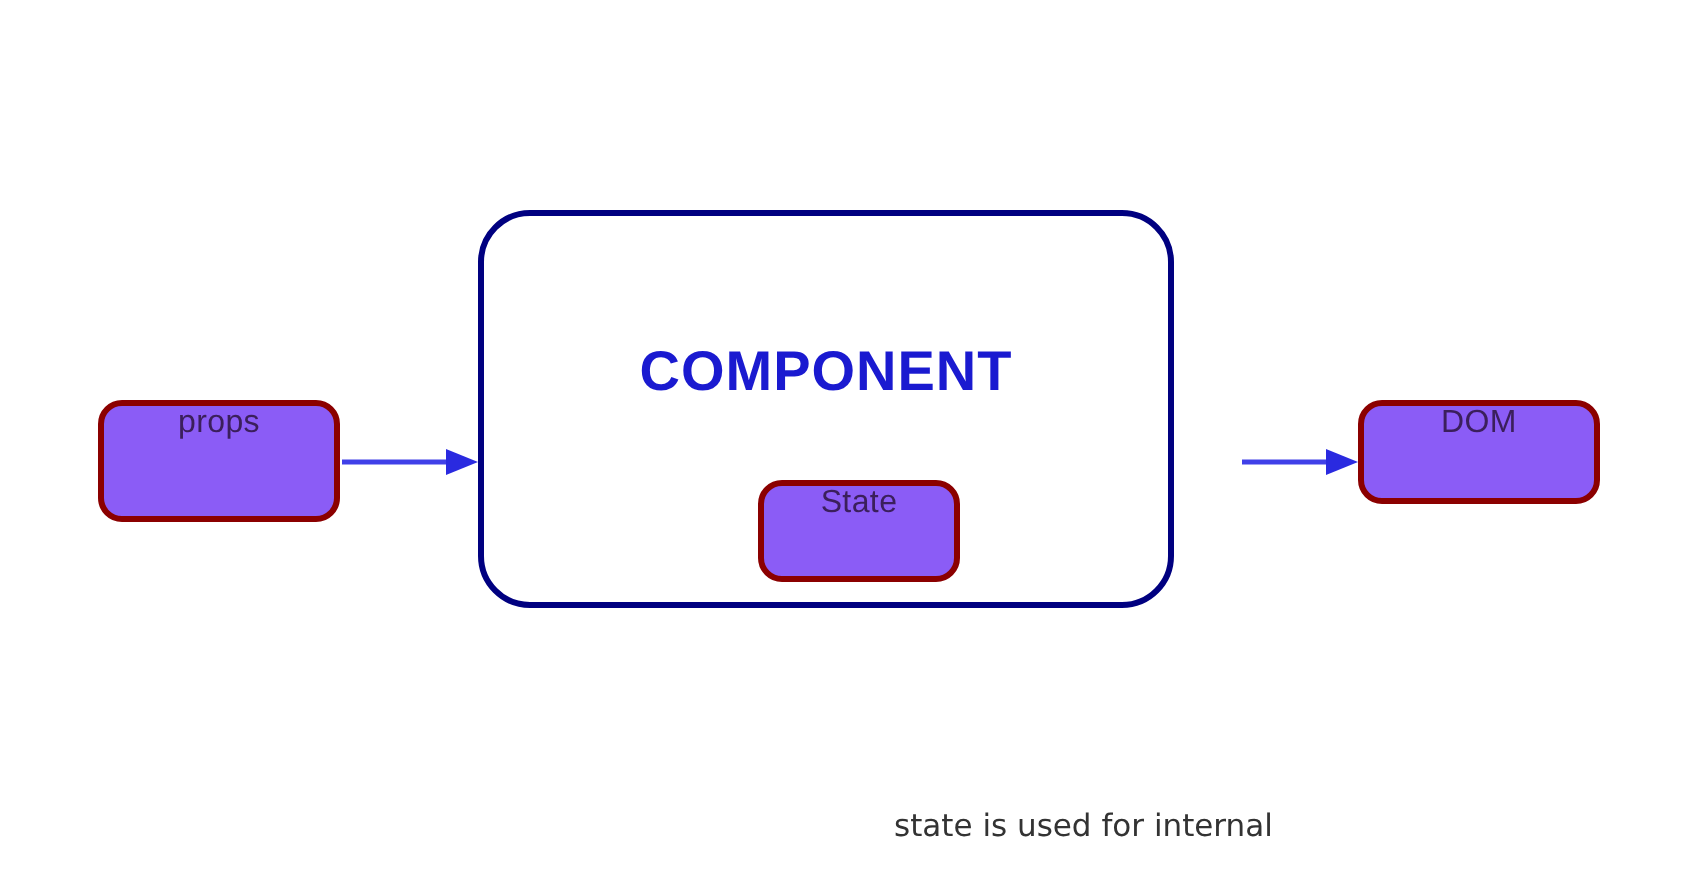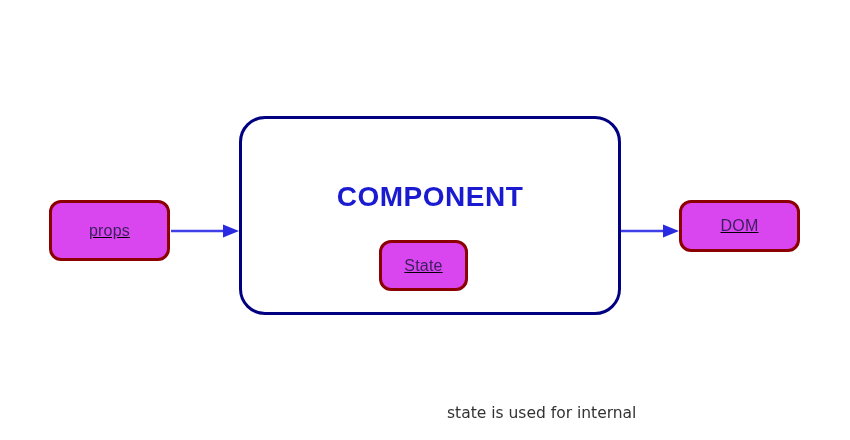--- a/index.html
+++ b/index.html
@@ -16,24 +16,23 @@
     height: 440px;
     background: #ffffff;
     overflow: hidden;
   }
 
   
   .node {
     position: absolute;
     box-sizing: border-box;
     display: flex;
-    align-items: center;
+    align-items: flex-start;
     justify-content: center;
-    background: #d946ef;
-    text-decoration: underline;
+    background: #8b5cf6;
   }
   .node-red {
     border: 3px solid #8b0000;
     border-radius: 12px;
   }
   .node-label {
     font-family: "Liberation Sans", sans-serif;
     font-size: 16px;
     color: #3b1f5c;
     letter-spacing: 0.2px;
@@ -54,22 +53,22 @@
     top: 200px;
     width: 121px;
     height: 52px;
   }
 
   
   #component-container {
     position: absolute;
     box-sizing: border-box;
     left: 239px;
-    top: 116px;
-    width: 382px;
+    top: 105px;
+    width: 348px;
     height: 199px;
     border: 3px solid #000080;
     border-radius: 26px;
     background: #ffffff;
   }
   #component-title {
     position: absolute;
     left: 0;
     right: 0;
     top: 62px;
@@ -78,21 +77,21 @@
     font-size: 28px;
     font-weight: bold;
     color: #1a1ad0;
     letter-spacing: 0.5px;
   }
 
   
   #state-node {
     left: 379px;
     top: 240px;
-    width: 89px;
+    width: 101px;
     height: 51px;
   }
 
   
   .arrow {
     position: absolute;
     height: 16px;
     overflow: visible;
   }
   #arrow-props-component {

